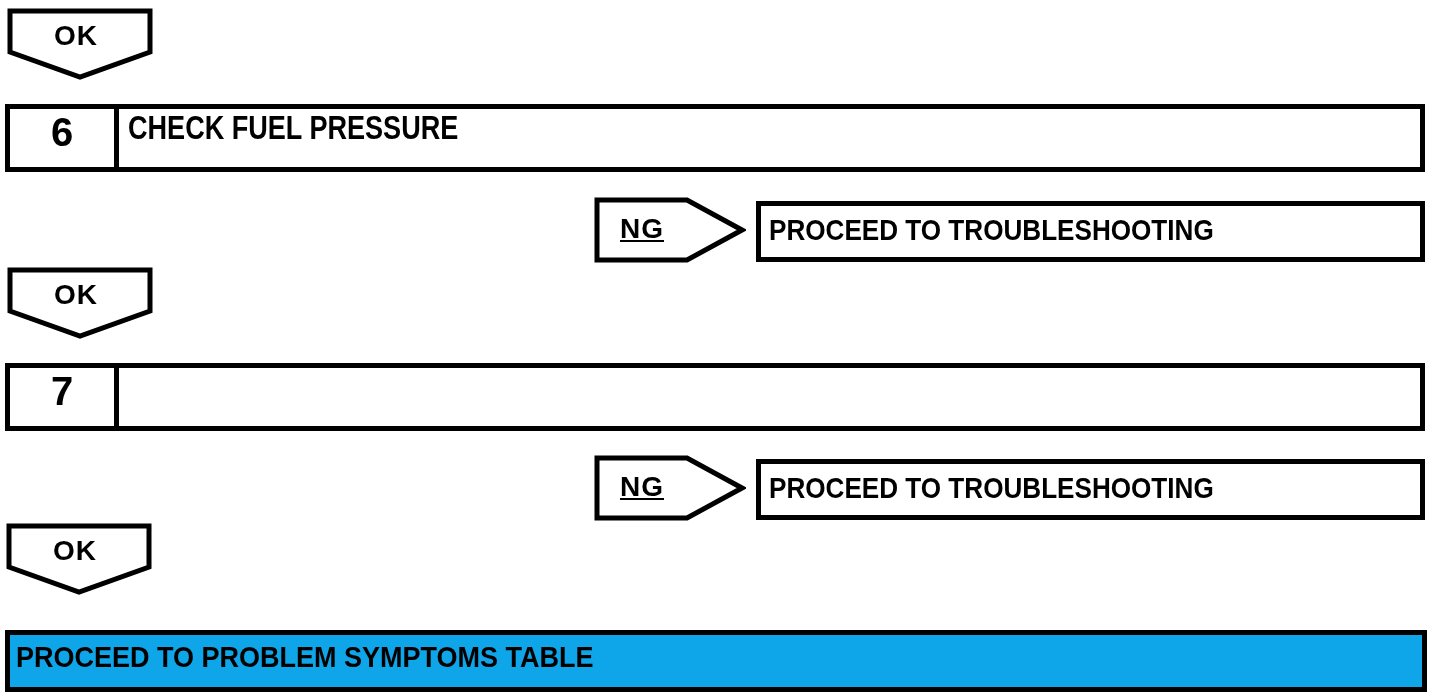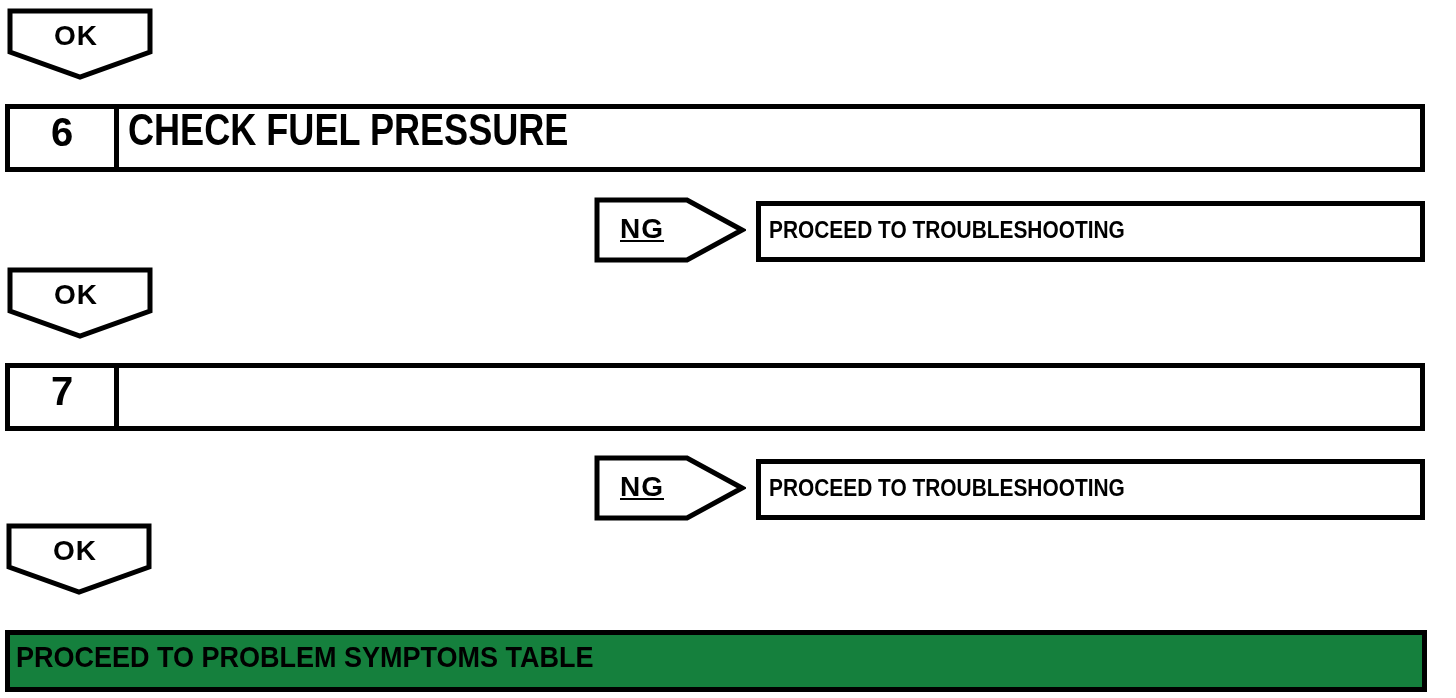--- a/index.html
+++ b/index.html
@@ -59,61 +59,61 @@
     display: flex;
     align-items: center;
     justify-content: center;
     padding-bottom: 12px;
     font-weight: bold;
     font-size: 40px;
   }
   .step-label {
     flex: 1;
     display: flex;
-    align-items: flex-end;
+    align-items: flex-start;
     padding-left: 9px;
     padding-bottom: 12px;
     font-weight: bold;
-    font-size: 44px;
+    font-size: 33px;
     white-space: nowrap;
     overflow: hidden;
   }
   .step-label > span {
     display: inline-block;
     transform: scaleX(0.82);
     transform-origin: left center;
   }
 
   
   .result-box {
     position: absolute;
     box-sizing: border-box;
     border: 5px solid #000000;
     background: #ffffff;
     display: flex;
     align-items: center;
     padding-left: 8px;
     padding-bottom: 4px;
     font-weight: bold;
-    font-size: 24px;
+    font-size: 30px;
     white-space: nowrap;
     overflow: hidden;
   }
   .result-box > span {
     display: inline-block;
     transform: scaleX(0.87);
     transform-origin: left center;
   }
 
   
   .final-box {
     position: absolute;
     box-sizing: border-box;
     border: 5px solid #000000;
-    background: #15803d;
+    background: #0ea5e9;
     display: flex;
     align-items: center;
     padding-left: 6px;
     padding-bottom: 8px;
     font-weight: bold;
     font-size: 30px;
     white-space: nowrap;
     overflow: hidden;
   }
   .final-box > span {

